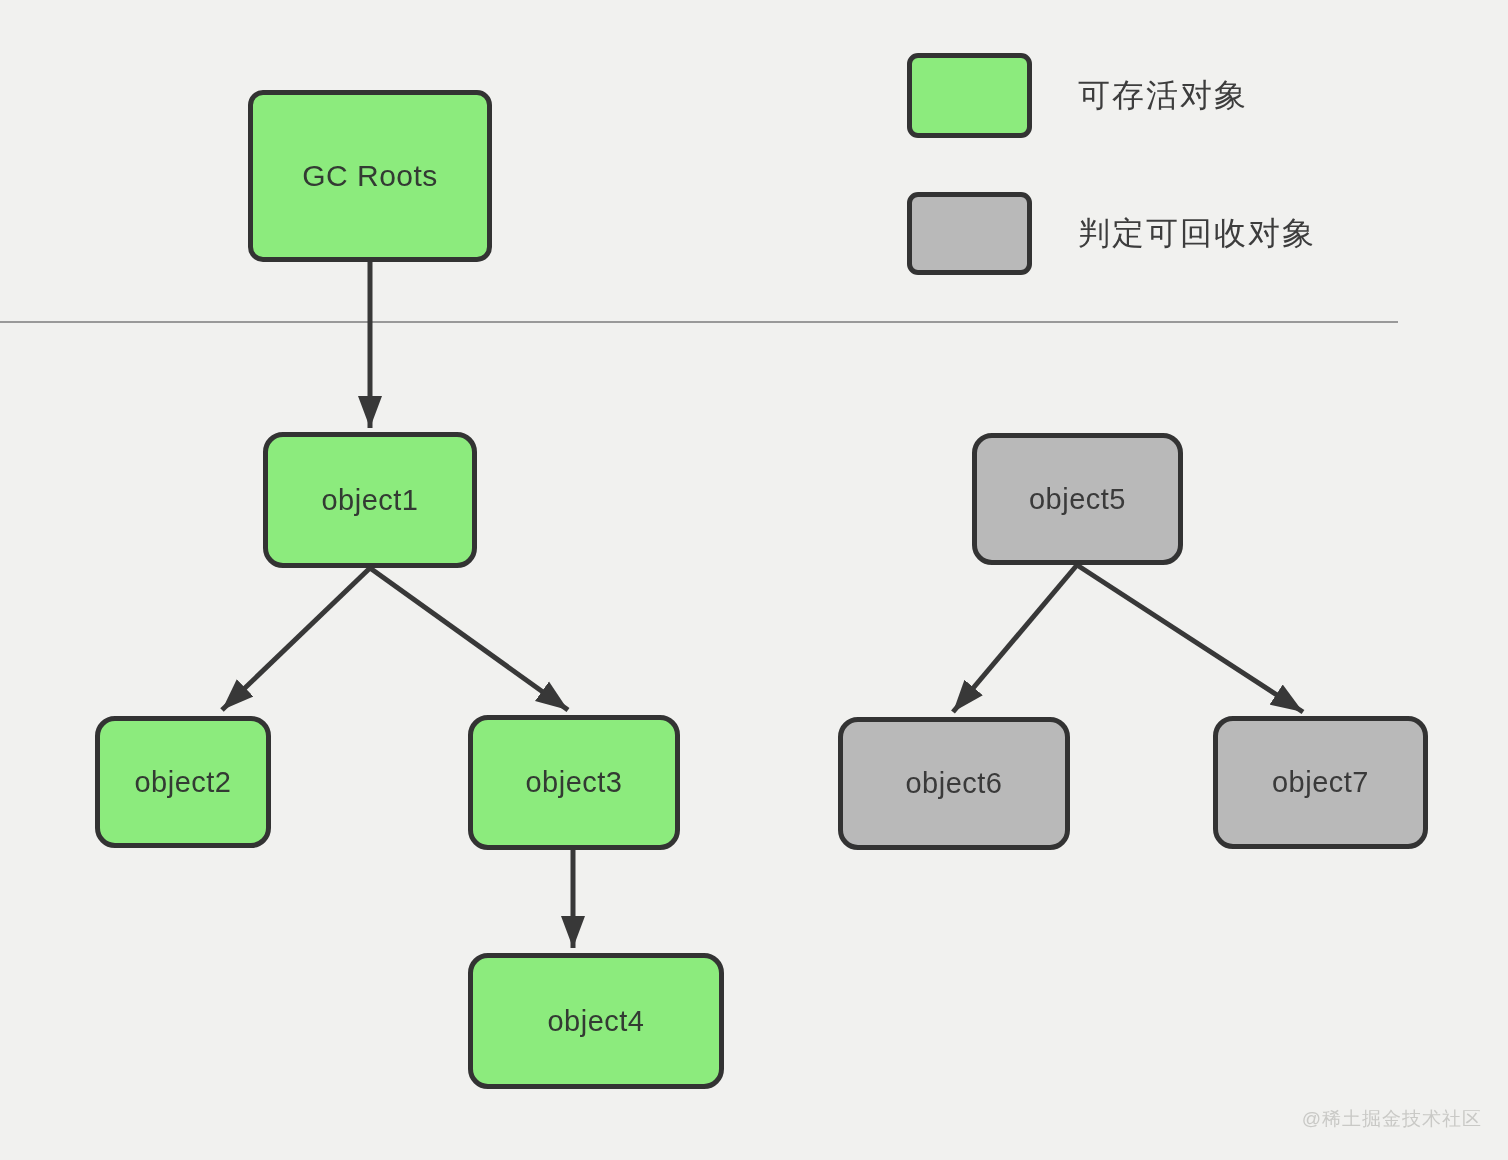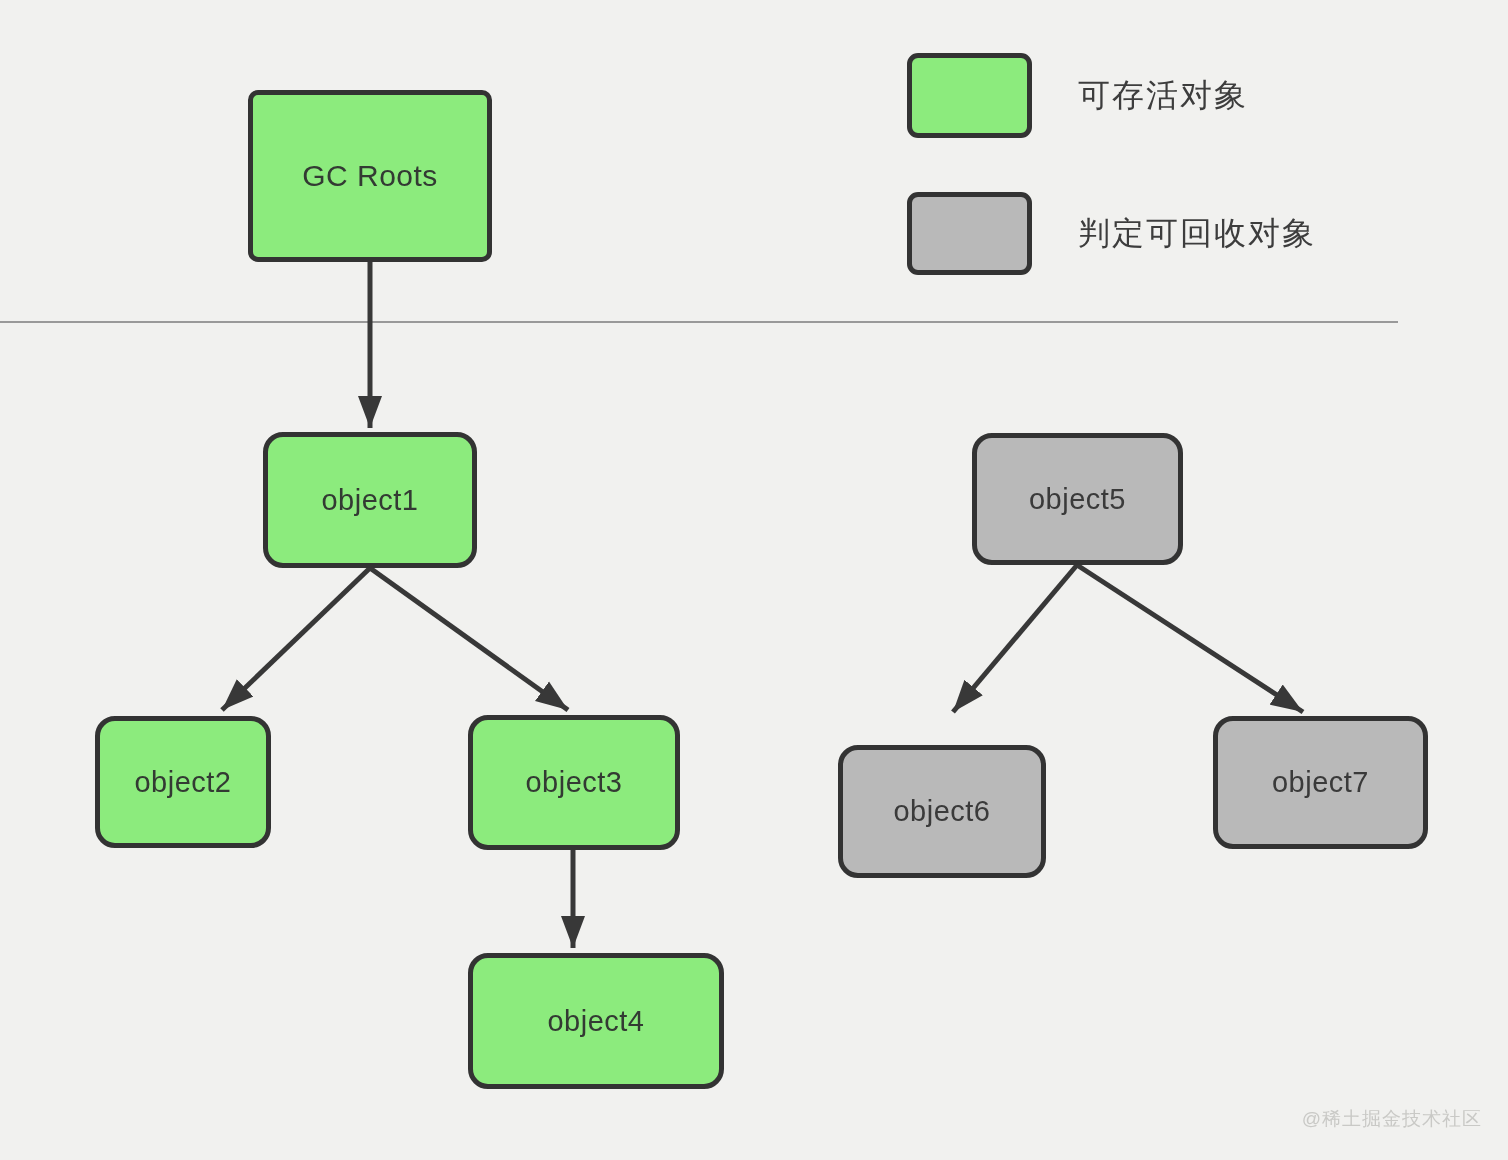--- a/index.html
+++ b/index.html
@@ -35,21 +35,21 @@
     align-items: center;
     justify-content: center;
     border: 5px solid var(--border);
     font-size: 29px;
     color: #333a33;
     letter-spacing: 0.5px;
   }
   .node.survivable { background: var(--survivable-fill); }
   .node.collectable { background: var(--collectable-fill); color: #3a3a3a; }
   .node.rounded { border-radius: 20px; }
-  .node.gc { border-radius: 10px; font-size: 30px; }
+  .node.gc { border-radius: 15px; font-size: 30px; }
 
   .legend-swatch {
     position: absolute;
     border: 5px solid var(--border);
     border-radius: 11px;
   }
   .legend-swatch.survivable { background: var(--survivable-fill); }
   .legend-swatch.collectable { background: var(--collectable-fill); }
 
   .legend-label {
@@ -103,19 +103,19 @@
   <div class="node survivable rounded" style="left:263px; top:432px; width:214px; height:136px;">object1</div>
 
   <div class="node survivable rounded" style="left:95px; top:716px; width:176px; height:132px;">object2</div>
 
   <div class="node survivable rounded" style="left:468px; top:715px; width:212px; height:135px;">object3</div>
 
   <div class="node survivable rounded" style="left:468px; top:953px; width:256px; height:136px;">object4</div>
 
   <div class="node collectable rounded" style="left:972px; top:433px; width:211px; height:132px;">object5</div>
 
-  <div class="node collectable rounded" style="left:838px; top:717px; width:208px; height:133px;margin-top:28px;">object6</div>
+  <div class="node collectable rounded" style="left:838px; top:717px; width:232px; height:133px;">object6</div>
 
   <div class="node collectable rounded" style="left:1213px; top:716px; width:215px; height:133px;">object7</div>
 
   <div class="watermark">@稀土掘金技术社区</div>
 
 </div>
 
 </body></html>

